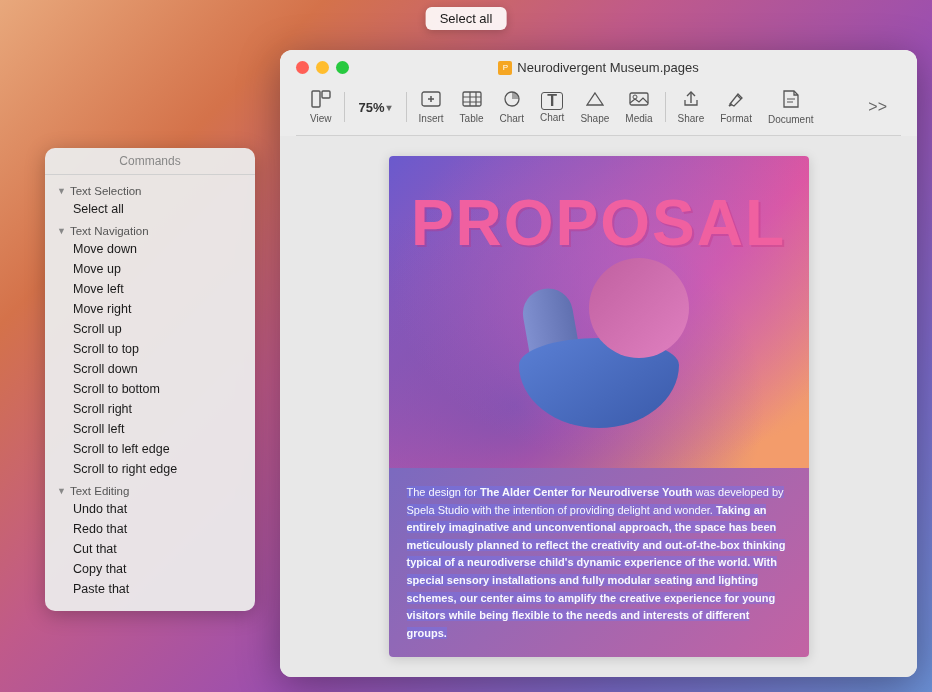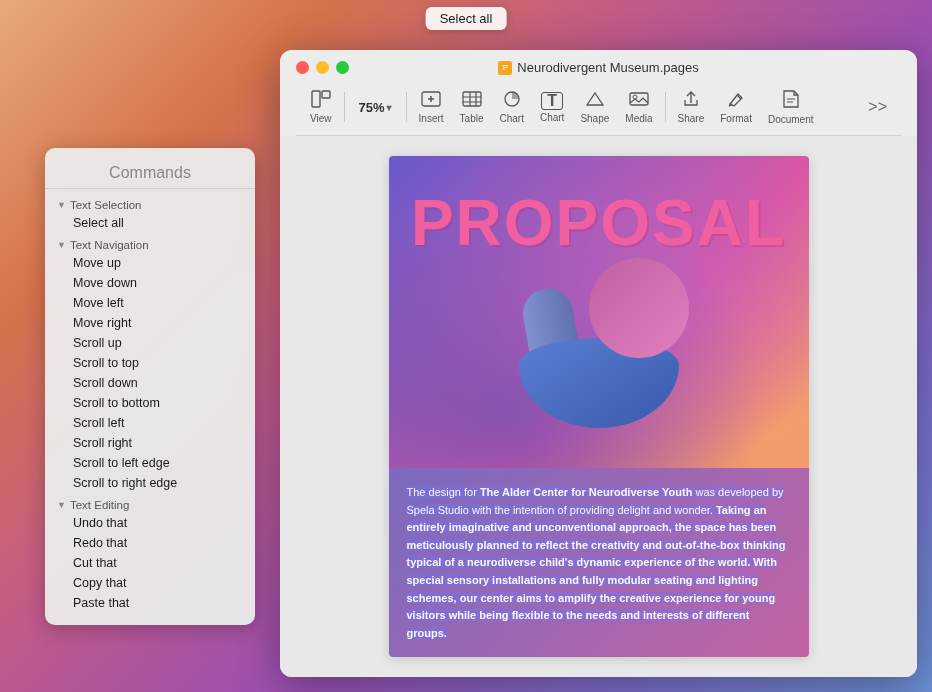--- a/index.html
+++ b/index.html
@@ -38,23 +38,23 @@
       width: 210px;
       background: rgba(235,235,235,0.95);
       border-radius: 10px;
       box-shadow: 0 4px 20px rgba(0,0,0,0.25);
       padding-bottom: 12px;
       z-index: 50;
     }
 
     .commands-title {
       text-align: center;
-      font-size: 16px;
+      font-size: 12px;
       color: #888;
-      padding: 16px 0 6px;
+      padding: 6px 0 6px;
       border-bottom: 1px solid #d0d0d0;
       margin-bottom: 4px;
     }
 
     .cmd-section-header {
       display: flex;
       align-items: center;
       padding: 6px 12px 2px;
       font-size: 11.5px;
       color: #555;
@@ -329,30 +329,30 @@
   <div class="cmd-section-header">
     <span class="chevron">▼</span>
     <span>Text Selection</span>
   </div>
   <div class="cmd-item">Select all</div>
 
   <div class="cmd-section-header">
     <span class="chevron">▼</span>
     <span>Text Navigation</span>
   </div>
+  <div class="cmd-item">Move down</div>
   <div class="cmd-item">Move up</div>
-  <div class="cmd-item">Move down</div>
   <div class="cmd-item">Move left</div>
   <div class="cmd-item">Move right</div>
   <div class="cmd-item">Scroll up</div>
   <div class="cmd-item">Scroll to top</div>
   <div class="cmd-item">Scroll down</div>
   <div class="cmd-item">Scroll to bottom</div>
+  <div class="cmd-item">Scroll right</div>
   <div class="cmd-item">Scroll left</div>
-  <div class="cmd-item">Scroll right</div>
   <div class="cmd-item">Scroll to left edge</div>
   <div class="cmd-item">Scroll to right edge</div>
 
   <div class="cmd-section-header">
     <span class="chevron">▼</span>
     <span>Text Editing</span>
   </div>
   <div class="cmd-item">Undo that</div>
   <div class="cmd-item">Redo that</div>
   <div class="cmd-item">Cut that</div>

